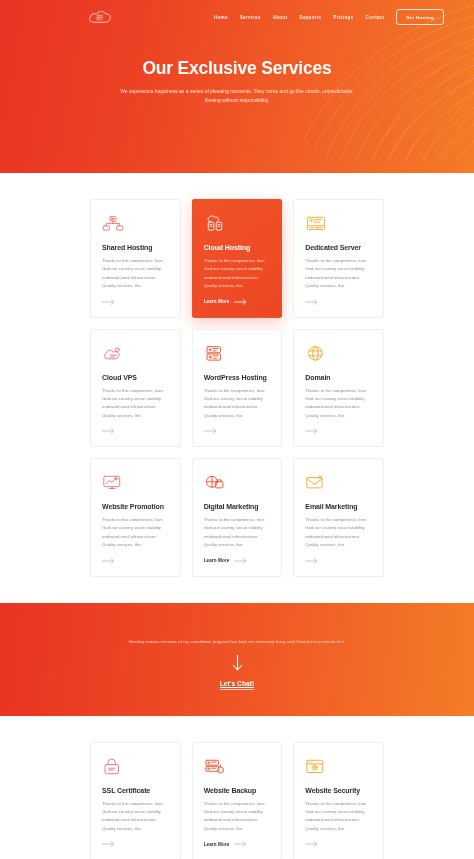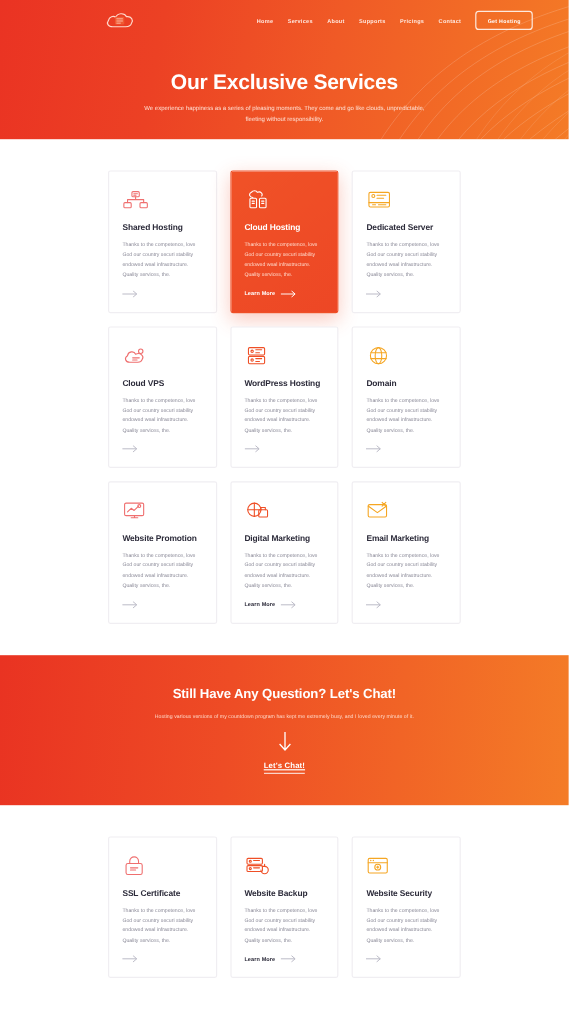--- a/index.html
+++ b/index.html
@@ -8,21 +8,21 @@
     font-family:"Liberation Sans", sans-serif;
     background:#ffffff;
     width:474px; height:859px;
     overflow:hidden;
     -webkit-font-smoothing:antialiased;
   }
 
   
   .hero {
     position:relative;
-    height:116px;
+    height:173px;
     background:linear-gradient(100deg,#ea3323 0%,#ec4124 28%,#f05a26 58%,#f47b26 100%);
     overflow:hidden;
   }
   .hero-waves {
     position:absolute; right:-20px; top:-10px;
     width:300px; height:170px; opacity:.35; pointer-events:none;
   }
   .navbar {
     position:relative; z-index:3;
     height:34px;
@@ -325,21 +325,20 @@
         <div class="card-foot">
           <svg class="arrow" width="13" height="6" viewBox="0 0 18 8">
             <path d="M0 4h16M12.5 0.5L16.5 4l-4 3.5" fill="none" stroke="#b9b8c4" stroke-width="1.1" stroke-linecap="round" stroke-linejoin="round"></path>
           </svg>
         </div>
       </div>
     </div>
 </section>
 
 <section class="cta">
-  <h2 class="cta-title">Still Have Any Question? Let's Chat!</h2>
   <p class="cta-sub">Hosting various versions of my countdown program has kept me extremely busy, and I loved every minute of it.</p>
   <svg class="cta-arrow" width="11" height="17" viewBox="0 0 11 17">
     <path d="M5.5 0 V14 M1 10 L5.5 15 L10 10" fill="none" stroke="#ffffff" stroke-width="1.1"></path>
   </svg>
   <div><a class="cta-btn" href="#">Let's Chat!</a></div>
 </section>
 
 <section class="services2">
   <div class="grid" id="grid2">
       <div class="card">

